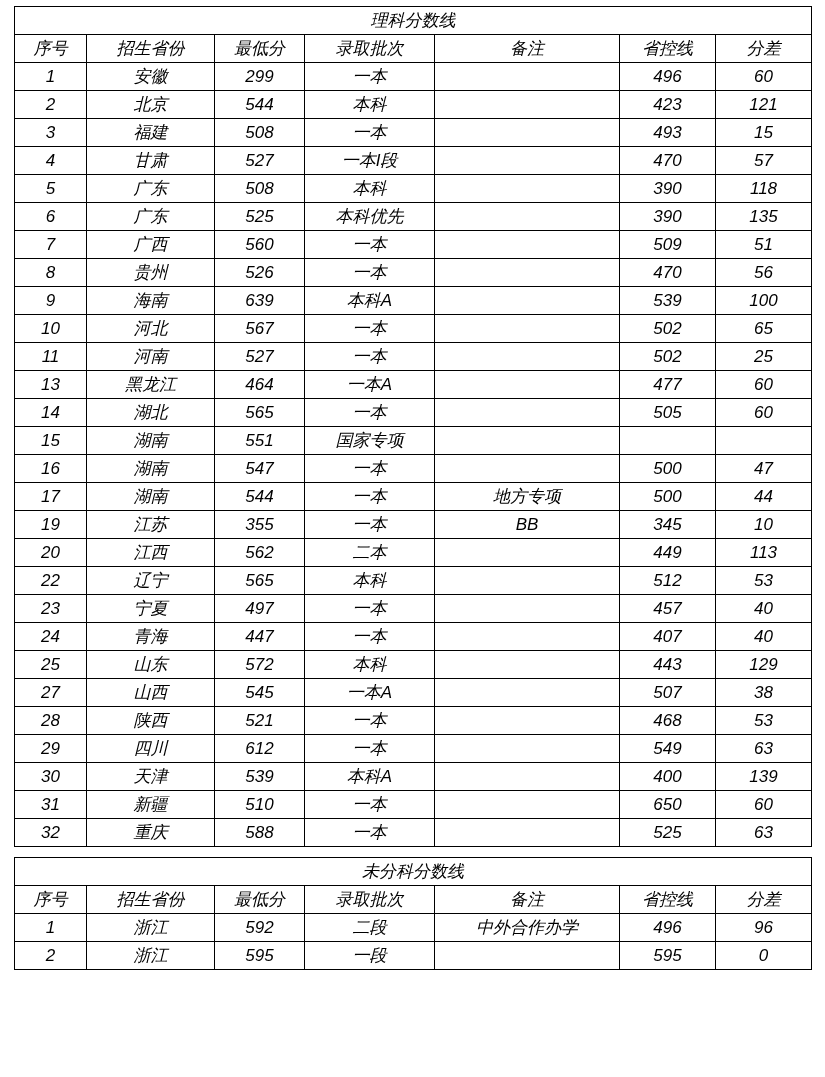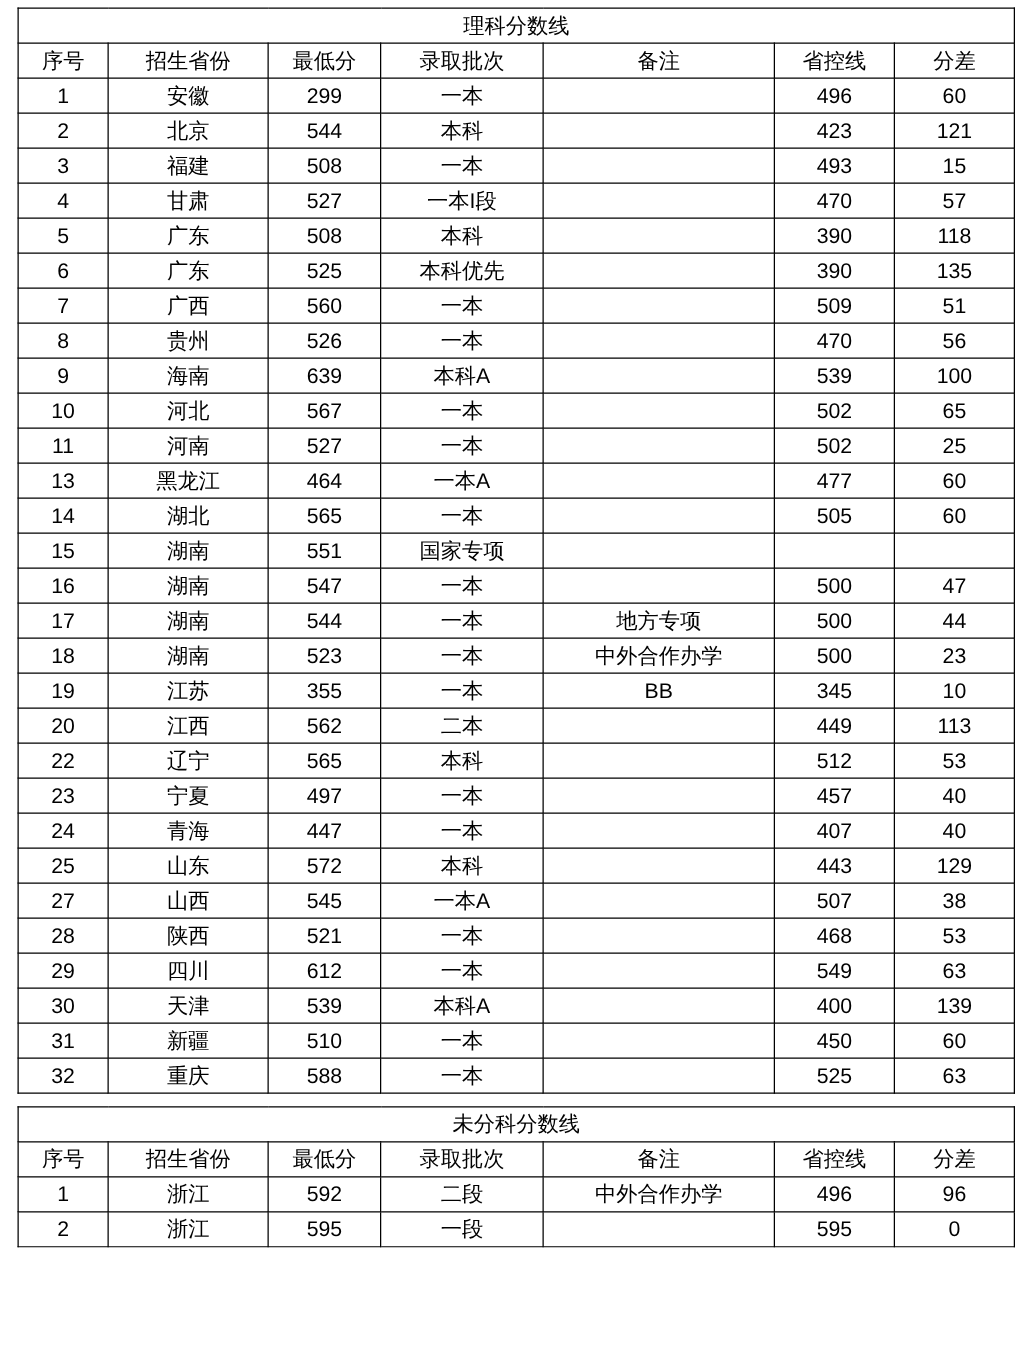--- a/index.html
+++ b/index.html
@@ -14,20 +14,21 @@
   }
   .page {
     width: 825px;
     box-sizing: border-box;
     padding: 6px 14px 0 14px;
   }
   table.score-table {
     width: 797px;
     border-collapse: collapse;
     table-layout: fixed;
+    font-style: italic;
   }
   table.score-table td,
   table.score-table th {
     border: 1px solid #000000;
     height: 27px;
     line-height: 27px;
     padding: 0;
     text-align: center;
     font-size: 17px;
     font-weight: normal;
@@ -224,29 +225,20 @@
       <tr>
         <td>17</td>
         <td>湖南</td>
         <td>544</td>
         <td>一本</td>
         <td>地方专项</td>
         <td>500</td>
         <td>44</td>
       </tr>
       <tr>
-        <td>18</td>
-        <td>湖南</td>
-        <td>523</td>
-        <td>一本</td>
-        <td>中外合作办学</td>
-        <td>500</td>
-        <td>23</td>
-      </tr>
-      <tr>
         <td>19</td>
         <td>江苏</td>
         <td>355</td>
         <td>一本</td>
         <td>BB</td>
         <td>345</td>
         <td>10</td>
       </tr>
       <tr>
         <td>20</td>
@@ -328,21 +320,21 @@
         <td></td>
         <td>400</td>
         <td>139</td>
       </tr>
       <tr>
         <td>31</td>
         <td>新疆</td>
         <td>510</td>
         <td>一本</td>
         <td></td>
-        <td>450</td>
+        <td>650</td>
         <td>60</td>
       </tr>
       <tr>
         <td>32</td>
         <td>重庆</td>
         <td>588</td>
         <td>一本</td>
         <td></td>
         <td>525</td>
         <td>63</td>

